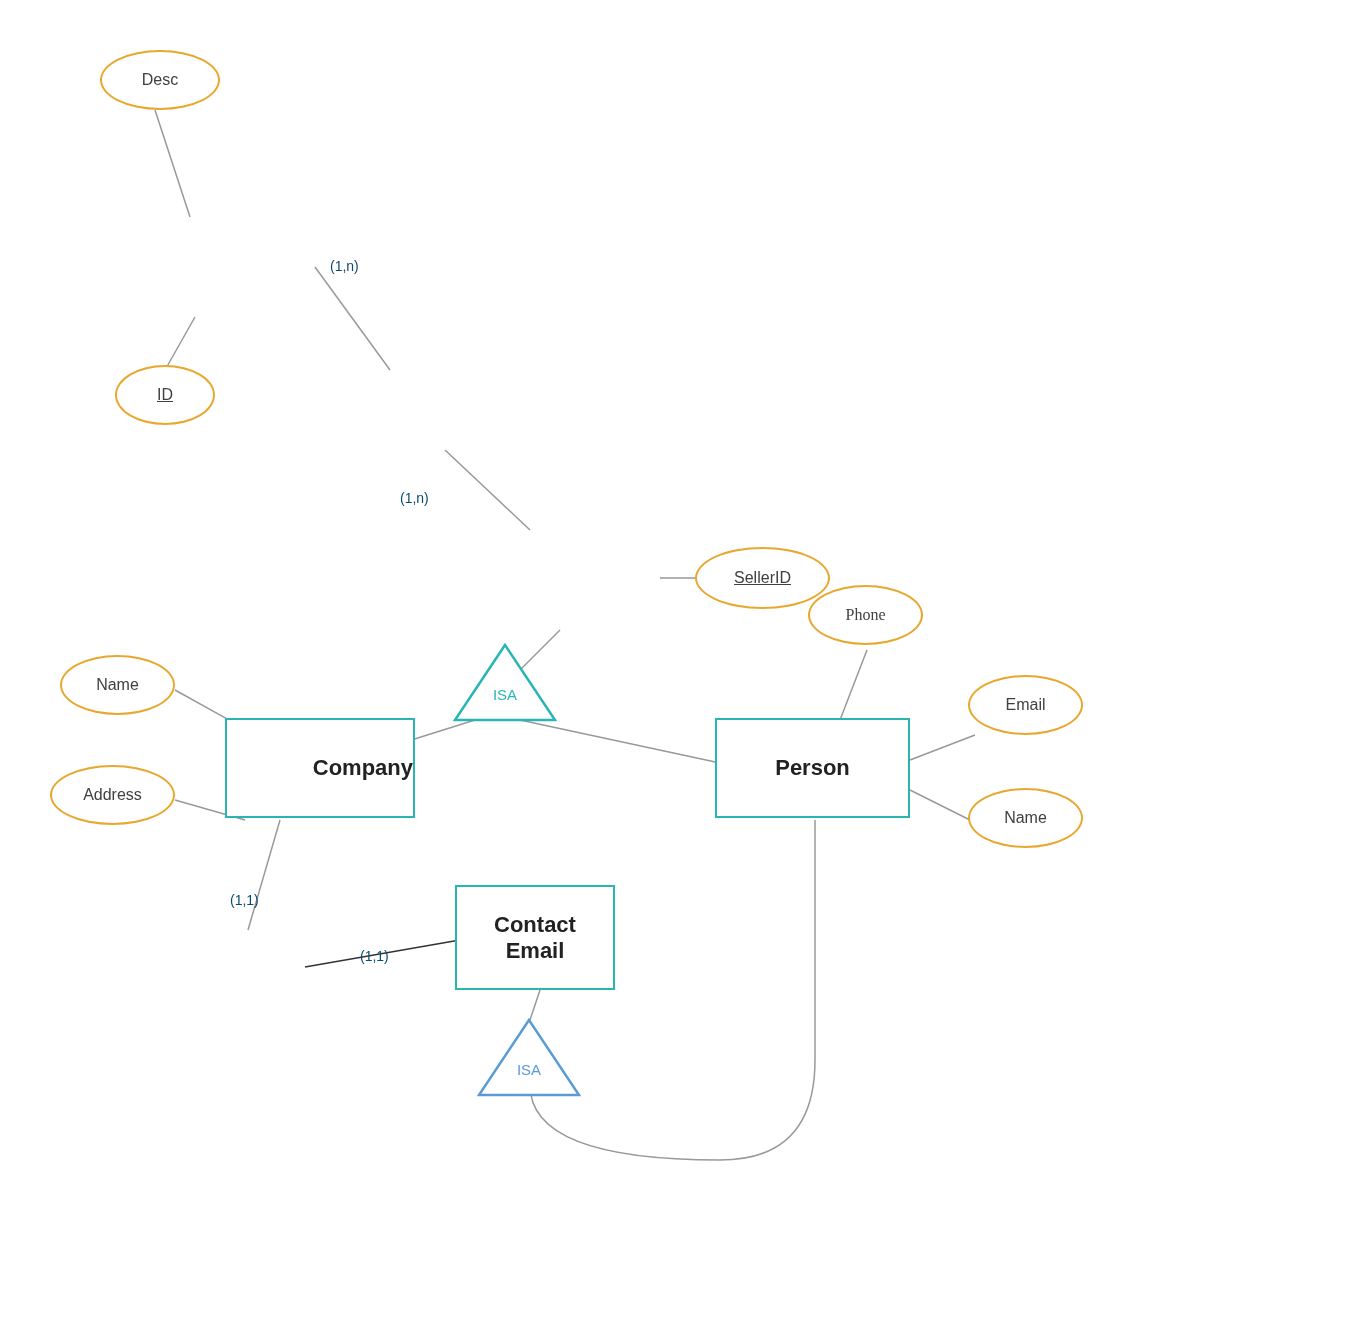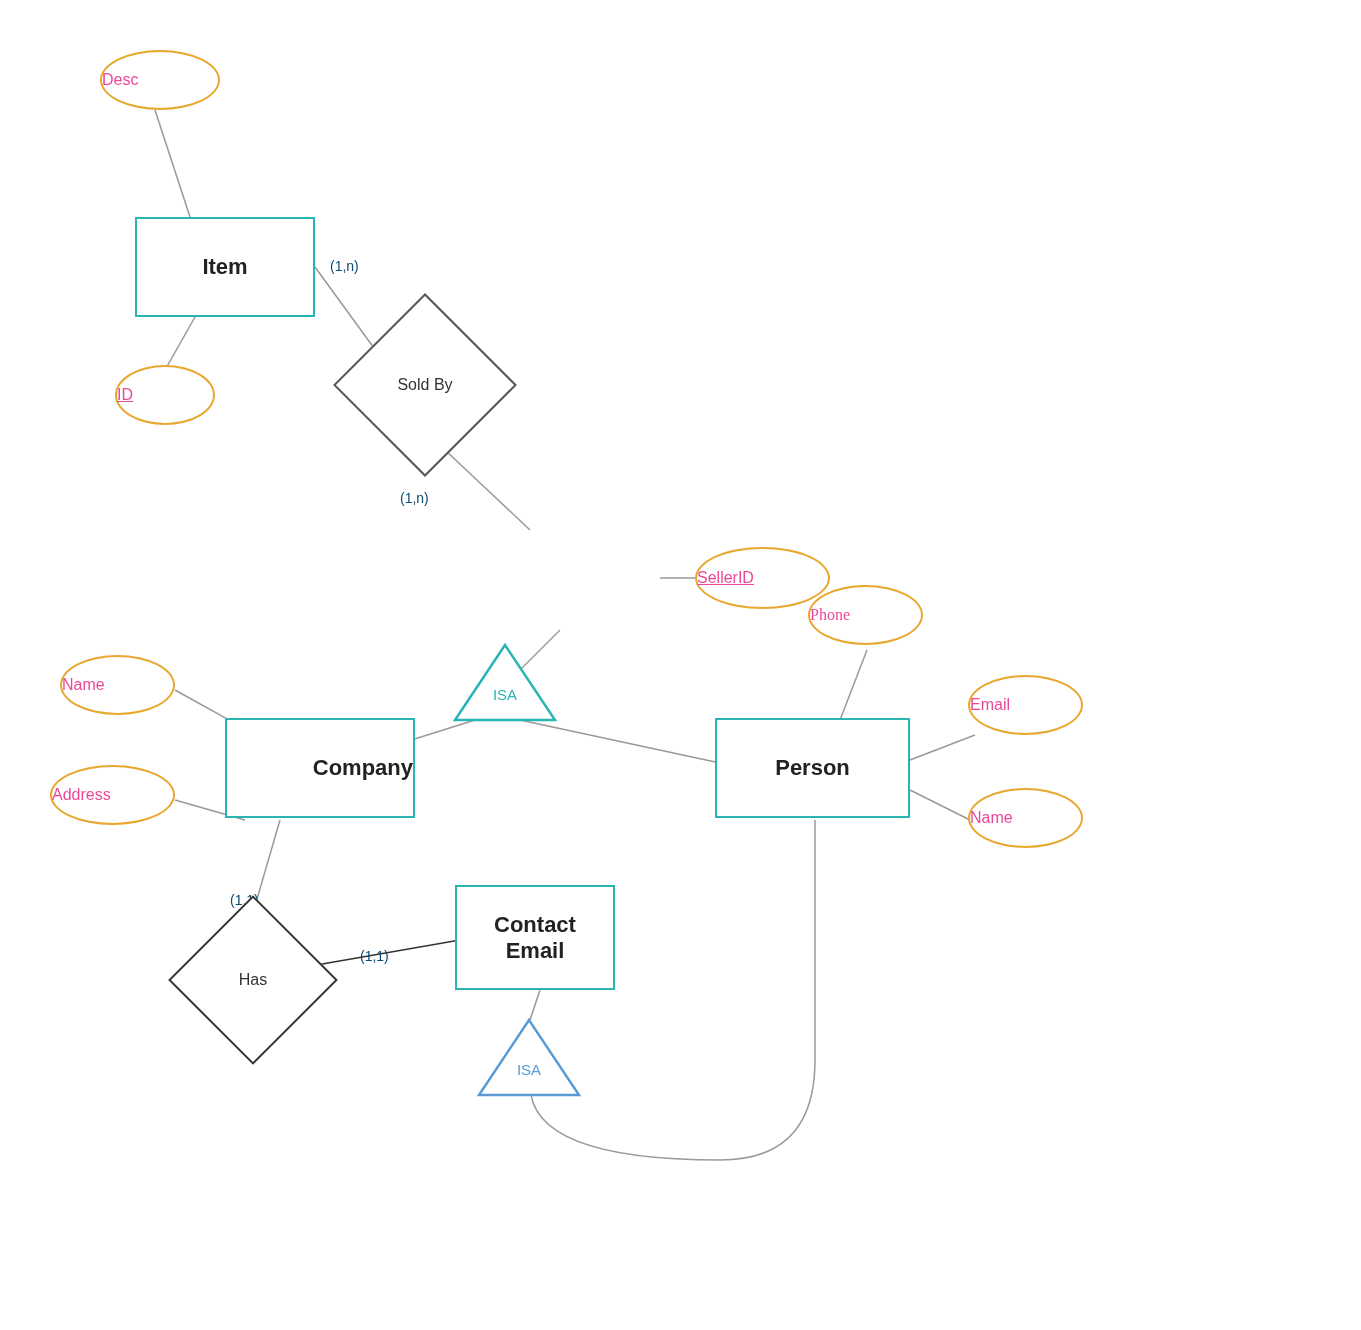--- a/index.html
+++ b/index.html
@@ -36,23 +36,23 @@
       color: #222;
       text-align: center;
     }
     .attribute-ellipse {
       position: absolute;
       border: 2px solid #e8a830;
       background: #fff;
       border-radius: 50%;
       display: flex;
       align-items: center;
-      justify-content: flex-start;
+      justify-content: center;
       font-size: 16px;
-      color: #ec4899;
+      color: #404040;
       text-align: center;
     }
     .attribute-ellipse.underline span {
       text-decoration: underline;
     }
     .diamond {
       position: absolute;
       display: flex;
       align-items: center;
       justify-content: center;
@@ -136,38 +136,29 @@
 
     <line x1="910" y1="790" x2="970" y2="820" stroke="#999" stroke-width="1.5"></line>
 
     <path d="M 530 1085 Q 530 1160 720 1160 Q 815 1160 815 1060 L 815 820" stroke="#999" stroke-width="1.5" fill="none"></path>
   </svg>
 
   <div class="attribute-ellipse" style="left:100px; top:50px; width:120px; height:60px;">
     <span>Desc</span>
   </div>
 
-  <div class="entity-box" style="left:135px; top:217px; width:180px; height:100px;">
-    <span>Item</span>
-  </div>
 
   <div class="attribute-ellipse underline" style="left:115px; top:365px; width:100px; height:60px;">
     <span>ID</span>
   </div>
 
   <div class="cardinality-label" style="left:330px; top:258px;">
     <span>(1,n)</span>
   </div>
 
-  <div class="diamond" style="left:360px; top:320px; width:130px; height:130px;">
-    <div class="diamond-inner">
-      <div class="diamond-shape"></div>
-      <span class="diamond-label">Sold By</span>
-    </div>
-  </div>
 
   <div class="cardinality-label" style="left:400px; top:490px;">
     <span>(1,n)</span>
   </div>
 
 
   <div class="attribute-ellipse underline" style="left:695px; top:547px; width:135px; height:62px;">
     <span>SellerID</span>
   </div>
 
@@ -203,26 +194,20 @@
   </div>
 
   <div class="attribute-ellipse" style="left:968px; top:788px; width:115px; height:60px;">
     <span>Name</span>
   </div>
 
   <div class="cardinality-label" style="left:230px; top:892px;">
     <span>(1,1)</span>
   </div>
 
-  <div class="diamond" style="left:193px; top:920px; width:120px; height:120px;">
-    <div class="diamond-inner">
-      <div class="diamond-shape dark"></div>
-      <span class="diamond-label">Has</span>
-    </div>
-  </div>
 
   <div class="cardinality-label" style="left:360px; top:948px;">
     <span>(1,1)</span>
   </div>
 
   <div class="entity-box" style="left:455px; top:885px; width:160px; height:105px;">
     <span style="white-space:pre-line">Contact
 Email</span>
   </div>
 

